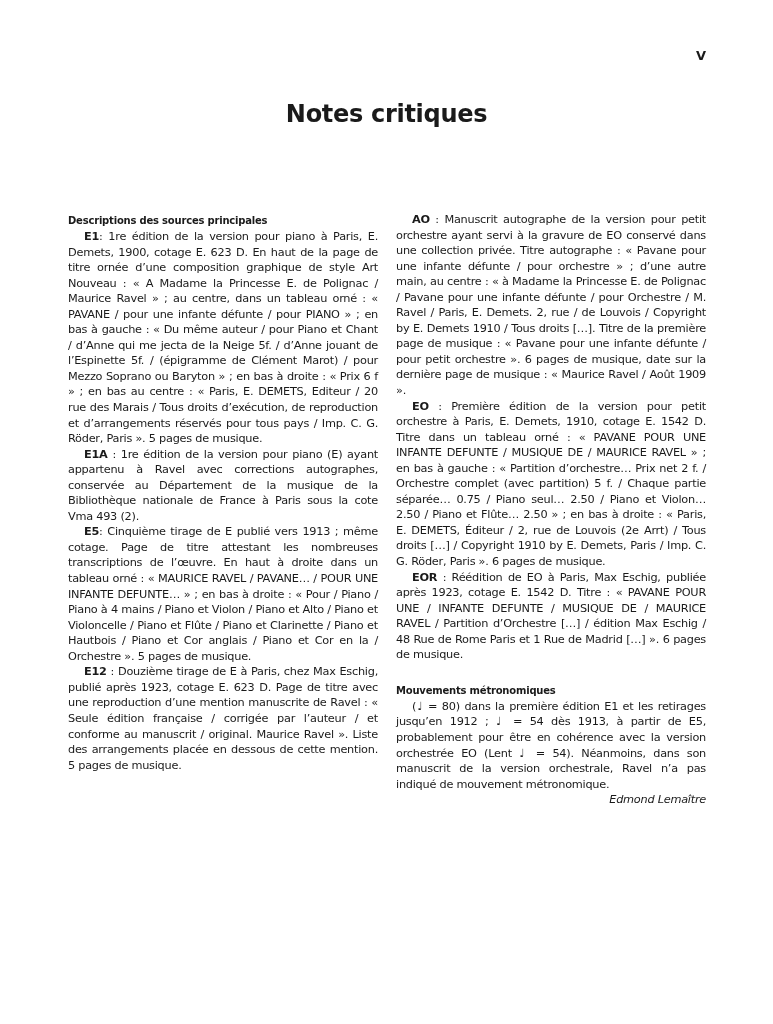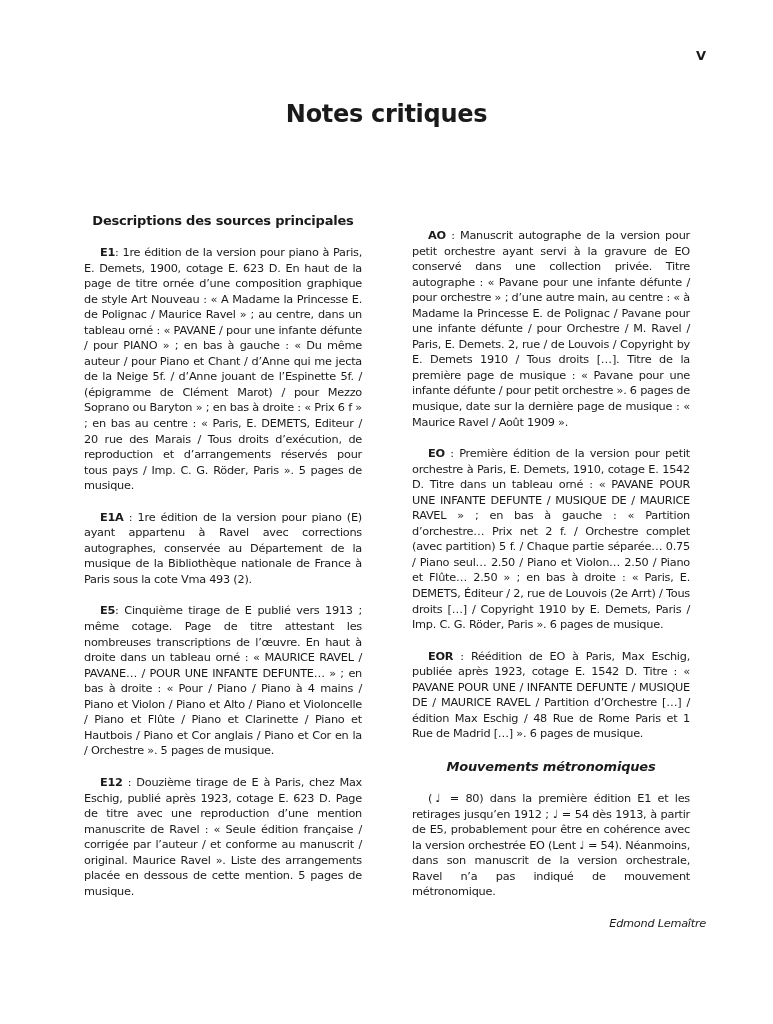--- a/index.html
+++ b/index.html
@@ -16,25 +16,25 @@
       font-size: 24px; font-weight: bold; letter-spacing: -0.3px; margin: 0;
     }
     .col {
       position: absolute; top: 212px; width: 310px;
       font-size: 11.3px; line-height: 15.55px; text-align: justify;
       letter-spacing: -0.25px;
     }
     .col-left { left: 68px; }
     .col-right { left: 396px; }
     .section-heading {
-      font-size: 13px; font-weight: bold; margin: 0; line-height: 17px;
-      letter-spacing: -0.2px; text-align: center;
+      font-size: 10px; font-weight: bold; margin: 0; line-height: 17px;
+      letter-spacing: -0.2px; text-align: left;
     }
-    .right-heading { margin-top: 6px; font-style: italic; }
-    p.entry { margin: 16px; text-indent: 16px; hyphens: auto; }
+    .right-heading { margin-top: 19px; }
+    p.entry { margin: 0; text-indent: 16px; hyphens: auto; }
     .label { font-weight: bold; }
     .sig {
       margin-top: 0; text-align: right; font-style: italic;
     }
   </style>
 </head>
 <body>
 
 <div class="page-number">V</div>
 <h1 class="page-title">Notes critiques</h1>

